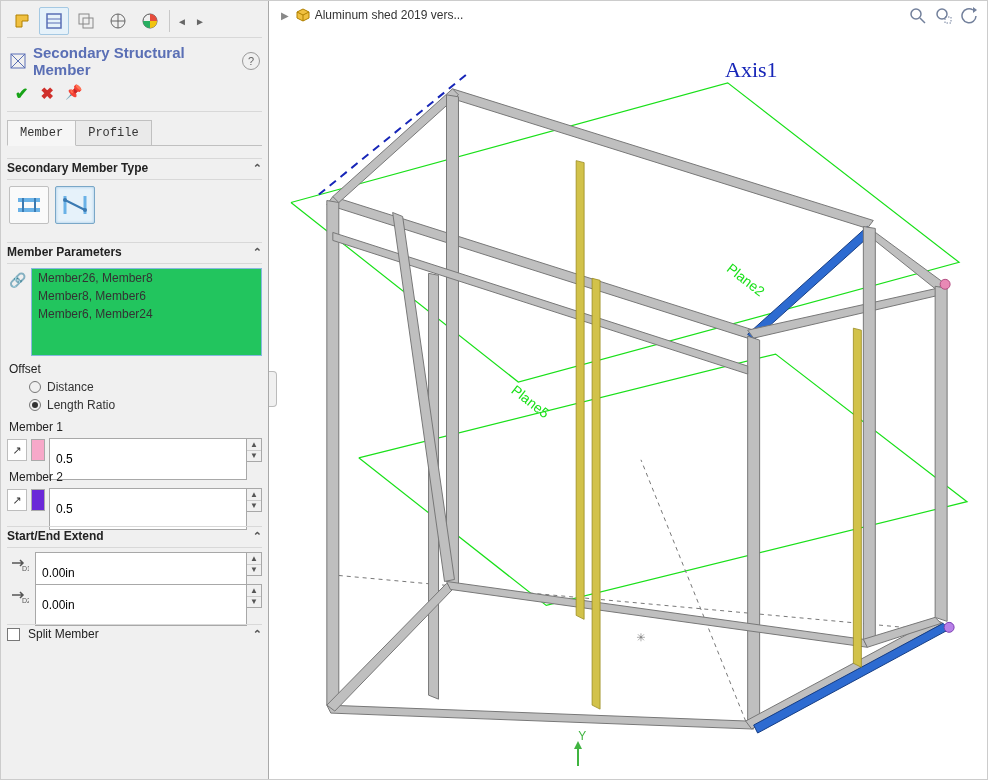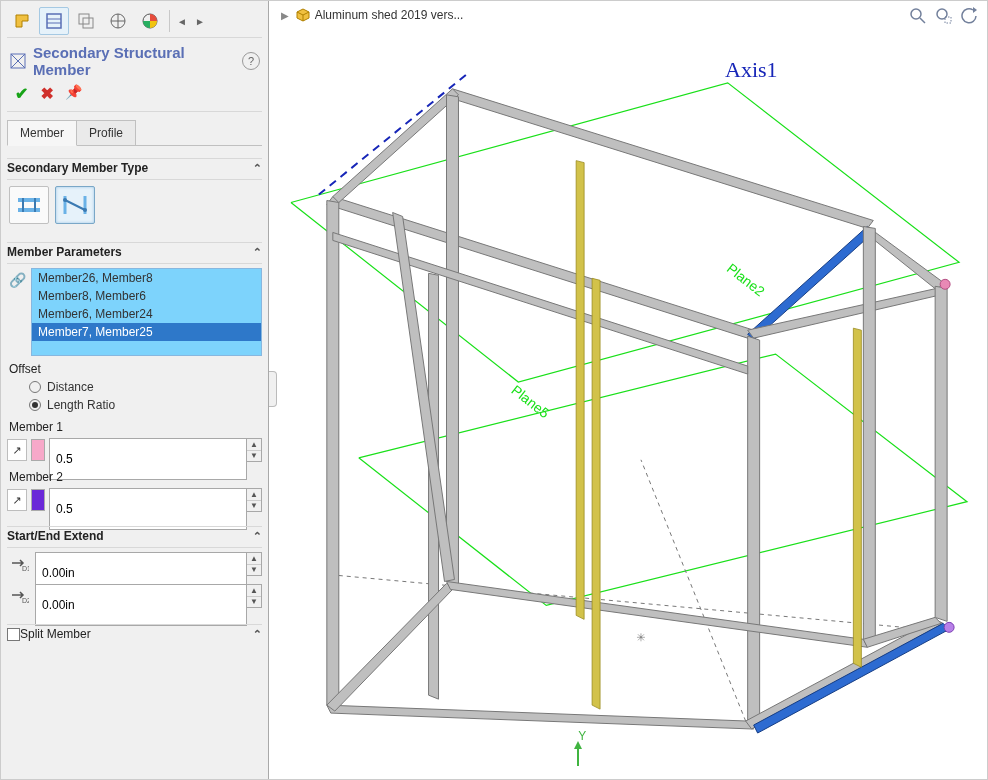--- a/index.html
+++ b/index.html
@@ -17,37 +17,37 @@
   .feature-title { display:flex; align-items:center; gap:6px; padding:4px 2px 2px 2px; }
   .feature-title .ft-icon { width:18px; height:18px; display:flex; align-items:center; justify-content:center; }
   .feature-title .ft-text { font-weight:bold; color:#5a6fb5; font-size:15px; flex:1; }
   .feature-title .help { width:18px; height:18px; border:1px solid #999; border-radius:50%; display:flex; align-items:center; justify-content:center; font-size:11px; color:#666; }
 
   .conf-row { display:flex; gap:12px; padding:4px 8px 8px 8px; border-bottom:1px solid #d8d8d8; }
   .conf-row .ok { color:#17a317; font-size:16px; font-weight:bold; cursor:pointer; }
   .conf-row .cancel { color:#d0302b; font-size:16px; font-weight:bold; cursor:pointer; }
   .conf-row .pin { color:#777; font-size:14px; }
 
-  .tabs { display:flex; margin:8px 0 0 0; }
+  .tabs { display:flex; margin:8px 0 0 0;font-family:Liberation Mono, monospace; }
   .tabs .tab { padding:5px 12px; border:1px solid #c0c0c0; background:#eaeaea; font-size:12px; cursor:pointer; position:relative; }
   .tabs .tab.active { background:#f6f6f6; border-bottom-color:#f6f6f6; z-index:2; }
   .tabs .tab + .tab { margin-left:-1px; }
   .tabstrip-bottom { height:1px; background:#c0c0c0; margin-top:-1px; }
 
   .section { margin-top:12px; }
   .sec-header { display:flex; align-items:center; justify-content:space-between; font-weight:bold; color:#222; padding:2px 0 4px 0; border-top:1px solid #d8d8d8; border-bottom:1px solid #d8d8d8; cursor:pointer; }
   .sec-header .sec-chev { font-size:11px; color:#555; }
 
   .typebuttons { display:flex; gap:6px; padding:6px 2px; }
   .typebuttons .tbtn { width:40px; height:38px; border:1px solid #c0c0c0; background:#fafafa; display:flex; align-items:center; justify-content:center; cursor:pointer; border-radius:2px; }
   .typebuttons .tbtn.active { border:1px solid #7aa7c7; background:#e6f2fa; box-shadow:inset 0 0 3px #9cc6e4; }
 
   .params-box { display:flex; gap:2px; margin:4px 0 0 0; }
   .params-box .link { width:22px; display:flex; align-items:flex-start; justify-content:center; padding-top:4px; font-size:14px; color:#555; }
-  .params-box .list { flex:1; border:1px solid #87b7df; background:#7dd3fc; height:88px; overflow:auto; }
+  .params-box .list { flex:1; border:1px solid #87b7df; background:#22c55e; height:88px; overflow:auto; }
   .params-box .list .row { padding:2px 6px; white-space:nowrap; cursor:default; }
   .params-box .list .row.selected { background:#2e78c9; color:#fff; }
 
   .plainlabel { padding:6px 2px 2px 2px; color:#222; }
   .radio-row { display:flex; align-items:center; gap:6px; padding:2px 2px 2px 22px; }
   .radio { width:12px; height:12px; border:1px solid #777; border-radius:50%; display:inline-flex; align-items:center; justify-content:center; }
   .radio.filled::after { content:""; width:6px; height:6px; background:#333; border-radius:50%; }
 
   .member-row { display:flex; align-items:center; gap:4px; padding:2px 0; }
   .member-row .flip { width:20px; height:22px; border:1px solid #bdbdbd; background:#fff; display:flex; align-items:center; justify-content:center; font-size:11px; cursor:pointer; }
@@ -183,21 +183,20 @@
       <div class="sec-header">
         <span>Member Parameters</span>
         <span class="sec-chev">⌃</span>
       </div>
       <div class="params-box">
         <div class="link">🔗</div>
         <div class="list">
           <div class="row">Member26, Member8</div>
           <div class="row">Member8, Member6</div>
           <div class="row">Member6, Member24</div>
-          <div class="row selected">Member7, Member25</div>
         </div>
       </div>
 
       <div class="plainlabel">Offset</div>
       <div class="radio-row">
         <span class="radio"></span>
         <span>Distance</span>
       </div>
       <div class="radio-row">
         <span class="radio filled"></span>
@@ -264,21 +263,21 @@
           <div class="spin">
             <div>▲</div>
             <div>▼</div>
           </div>
         </div>
       </div>
     </div>
 
     <div class="section">
       <div class="sec-header" style="border-bottom:none">
-        <span style="display:flex;align-items:center;gap:0;font-weight:normal">
+        <span style="display:flex;align-items:center;gap:8px;font-weight:normal">
           <span class="checkbox"></span>
           <span>Split Member</span>
         </span>
         <span class="sec-chev">⌃</span>
       </div>
     </div>
 
   </div>
 
   <div class="viewport">

